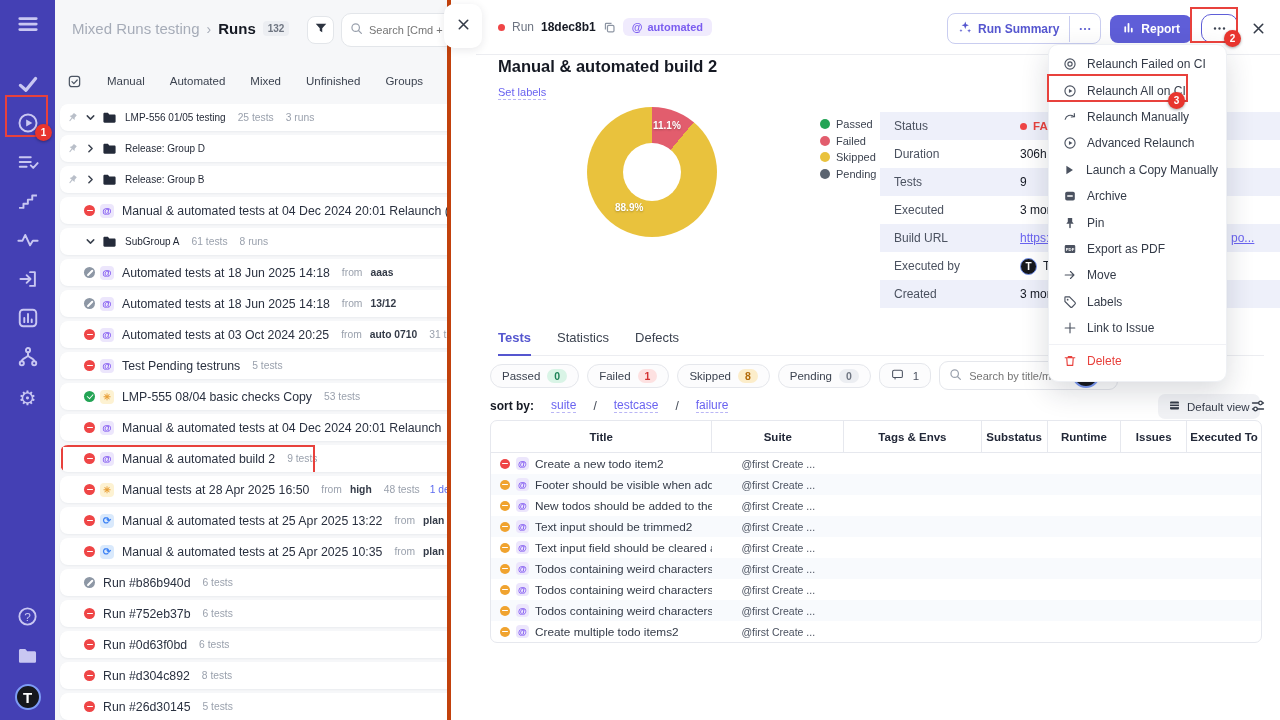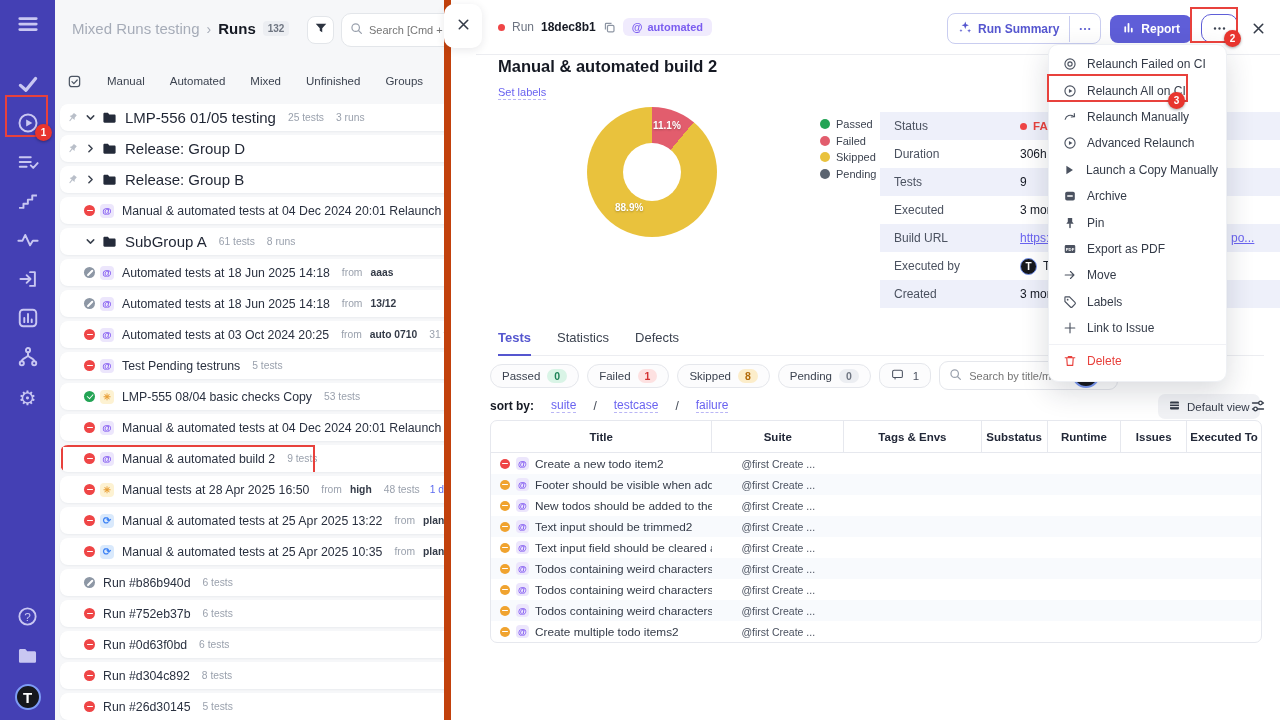--- a/index.html
+++ b/index.html
@@ -8,38 +8,38 @@
   #stage { position:relative; width:1280px; height:720px; }
 
   
   .sidebar { left:0; top:0; width:55px; height:720px; background:#4440b4; z-index:40; }
   .sb-icon { width:55px; height:24px; margin-bottom:15px; display:flex; align-items:center; justify-content:center; color:#c9c7f2; cursor:pointer; }
   .sb-icon.first { margin-top:14px; margin-bottom:36px; }
   .sb-bottom { position:absolute; bottom:10px; left:0; width:55px; display:flex; flex-direction:column; align-items:center; gap:14px; }
   .avatar-t { width:26px; height:26px; border-radius:50%; background:#16181d; color:#fff; font-weight:bold; font-size:15px; display:flex; align-items:center; justify-content:center; border:2px solid #7d9bf5; }
 
   
-  .left-panel { left:55px; top:0; width:396px; height:720px; background:#f6f7f9; border-right:7px solid #c2410c; overflow:hidden; }
+  .left-panel { left:55px; top:0; width:396px; height:720px; background:#f6f7f9; border-right:4px solid #c2410c; overflow:hidden; }
   .crumb { position:absolute; left:17px; top:20px; display:flex; align-items:center; gap:7px; white-space:nowrap; }
   .crumb .proj { color:#a6acb8; font-size:15px; }
   .crumb .sep { color:#a6acb8; font-size:14px; }
   .crumb .sect { color:#151923; font-size:15px; font-weight:bold; }
   .crumb .cnt { background:#eceef2; color:#6f7682; font-size:10px; font-weight:bold; padding:2px 5px; border-radius:4px; }
   .filter-btn { position:absolute; left:252px; top:16px; width:27px; height:28px; background:#fff; border:1px solid #e3e6ea; border-radius:8px; display:flex; align-items:center; justify-content:center; color:#2c3340; cursor:pointer; }
   .lp-search { position:absolute; left:286px; top:13px; width:122px; height:34px; background:#fff; border:1px solid #e3e6ea; border-radius:10px; display:flex; align-items:center; gap:6px; padding:0 8px; color:#9aa1ad; overflow:hidden; }
   .lp-search input { border:none; outline:none; width:100%; font-size:11px; color:#3a4150; font-family:inherit; background:transparent; }
   .close-card { left:444px; top:4px; width:38px; height:44px; background:#fff; border-radius:10px; box-shadow:0 2px 8px rgba(25,32,50,.10); display:flex; align-items:center; justify-content:center; color:#343b48; z-index:45; cursor:pointer; }
   .lp-tabs { position:absolute; left:12px; top:72px; width:409px; display:flex; align-items:center; gap:25px; overflow:hidden; white-space:nowrap; }
   .lp-tab { font-size:11.5px; color:#3c4350; cursor:pointer; }
   .lp-tabs .sel-icon { color:#4b5563; display:flex; }
   .tab-pill { background:#d4f3e6; color:#1d8257; font-size:11px; padding:3px 9px; border-radius:12px; }
   .run-list { position:absolute; left:5px; top:104px; width:412px; }
   .row-card { position:relative; height:27px; margin-bottom:4px; background:#fff; border-radius:8px; box-shadow:0 1px 2px rgba(23,30,50,.05); display:flex; align-items:center; gap:5px; padding:0 8px 0 6px; white-space:nowrap; overflow:hidden; cursor:pointer; }
   .row-card .title { font-size:12.3px; color:#2a3140; margin-left:3px; }
-  .row-card.group .title { font-size:15px; color:#1f2533; }
+  .row-card.group .title { font-size:10px; color:#1f2533; }
   .row-card .meta { font-size:10.3px; color:#9aa1ad; margin-left:7px; }
   .row-card .from-l { font-size:10.3px; color:#9aa1ad; margin-left:7px; }
   .row-card .from-v { font-size:10.3px; font-weight:bold; color:#343b48; margin-left:3px; }
   .row-card .defects { font-size:10.3px; color:#5c6cf0; margin-left:5px; }
   .row-card .envb { margin-left:auto; background:#e6e8ec; border-radius:10px; font-size:10px; color:#343b48; padding:2px 8px; display:flex; gap:4px; align-items:center; }
   .row-card.selected::after { content:''; position:absolute; left:1px; top:0px; width:250px; height:27px; border:2.5px solid #e8413c; pointer-events:none; }
   .pinic { color:#b9bfc9; display:flex; }
   .chev { color:#3c4350; display:flex; }
   .foldic { color:#242b3a; display:flex; }
   .spacer14 { width:13px; flex:none; }

